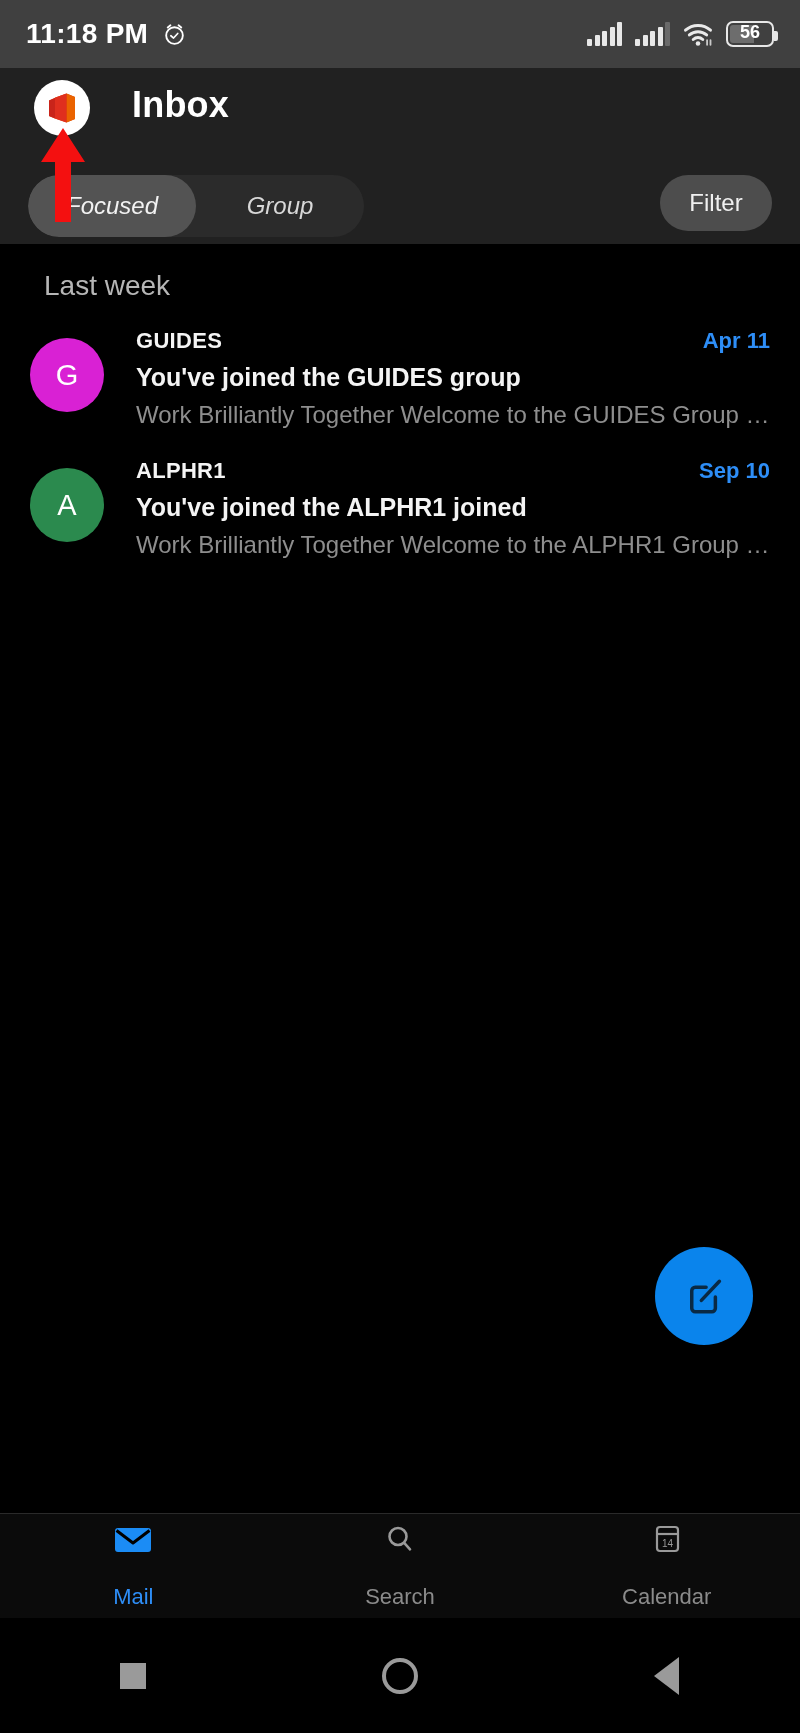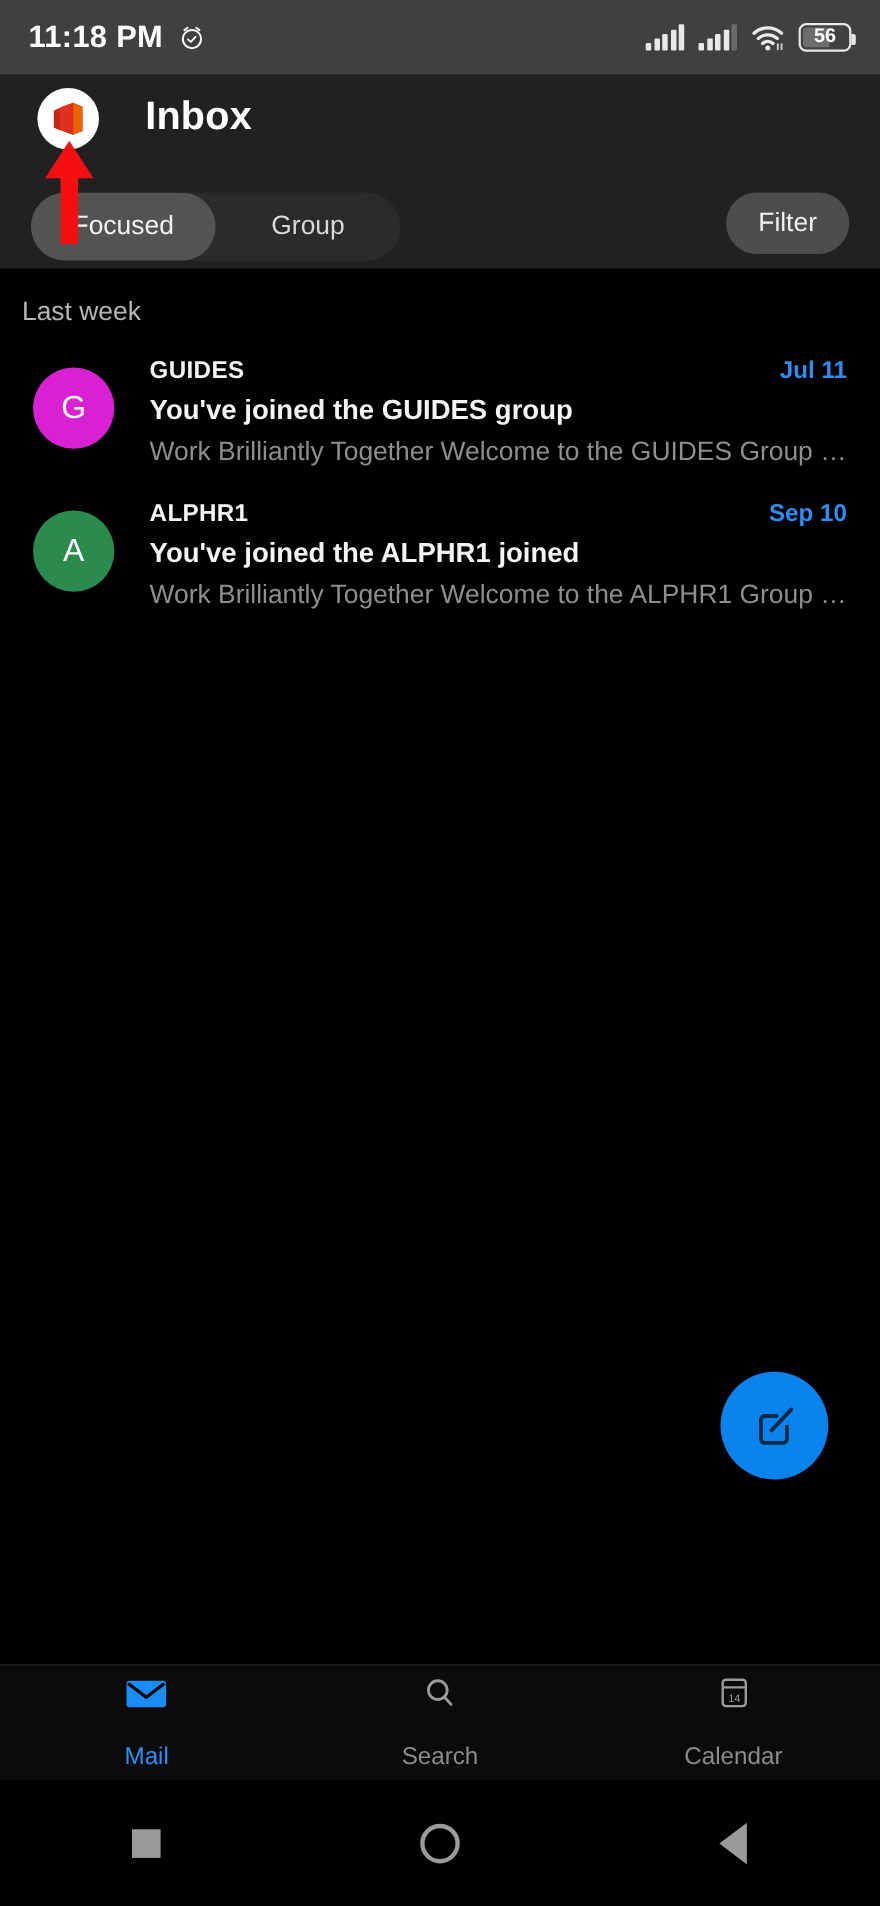--- a/index.html
+++ b/index.html
@@ -65,40 +65,41 @@
   
   .tabs{
     position:absolute; left:28px; top:107px;
     display:flex; align-items:center;
     background:#2b2b2b; border-radius:34px; overflow:hidden;
   }
   .tab{
     height:62px; display:flex; align-items:center; justify-content:center;
     padding:0 34px; font-size:24px; color:#d8d8d8; border-radius:34px;
     min-width:168px;
+    font-style:italic;
   }
   .tab.active{ background:#535353; color:#f2f2f2; }
   .filter-btn{
     position:absolute; right:28px; top:107px;
     height:56px; min-width:112px; padding:0 26px;
     background:#4d4d4d; border-radius:34px;
     display:flex; align-items:center; justify-content:center;
     color:#f0f0f0; font-size:24px;
   }
 
   
   .arrow-annot{
     position:absolute; left:41px; top:128px;
     width:44px; height:94px; z-index:40; pointer-events:none;
   }
 
   
   .maillist{ position:absolute; top:244px; left:0; width:800px; }
   .section-label{
-    color:#b6b6b6; font-size:24px; padding:26px 0 0 20px;
+    color:#b6b6b6; font-size:28px; padding:26px 0 0 44px;
   }
   .mailrow{
     display:flex; align-items:flex-start;
     padding:26px 30px 0 30px; min-height:130px;
   }
   .mail-avatar{
     flex:0 0 auto; width:74px; height:74px; border-radius:50%;
     display:flex; align-items:center; justify-content:center;
     color:#fff; font-size:29px; margin-top:10px;
   }
@@ -219,21 +220,21 @@
   <div class="maillist">
     <div class="section-label">Last week</div>
 
     <div class="mailrow">
       <div class="mail-avatar" style="background:#d921d4">
         <span>G</span>
       </div>
       <div class="mail-body">
         <div class="mail-line1">
           <span class="mail-sender">GUIDES</span>
-          <span class="mail-date" style="color: rgb(46, 142, 247);">Jul 11</span>
+          <span class="mail-date" style="color: rgb(46, 142, 247);">Apr 11</span>
         </div>
         <div class="mail-subject">You've joined the GUIDES group</div>
         <div class="mail-preview">Work Brilliantly Together Welcome to the GUIDES Group fol…</div>
       </div>
     </div>
 
     <div class="mailrow">
       <div class="mail-avatar" style="background:#2b8a4e">
         <span>A</span>
       </div>

